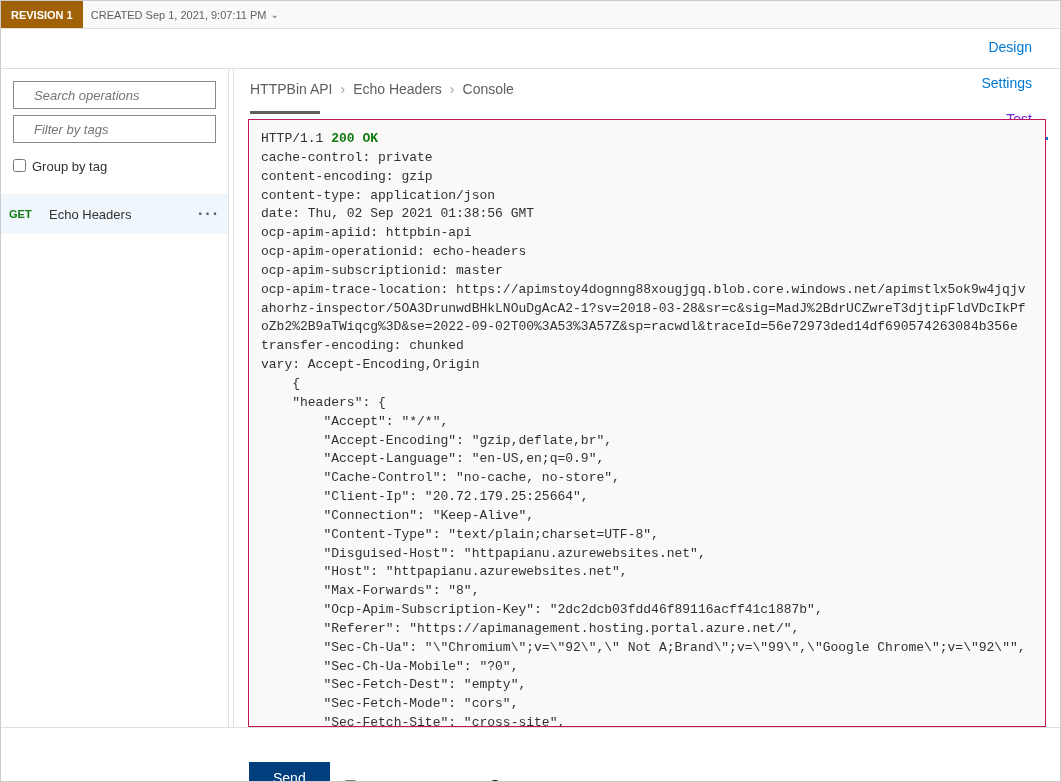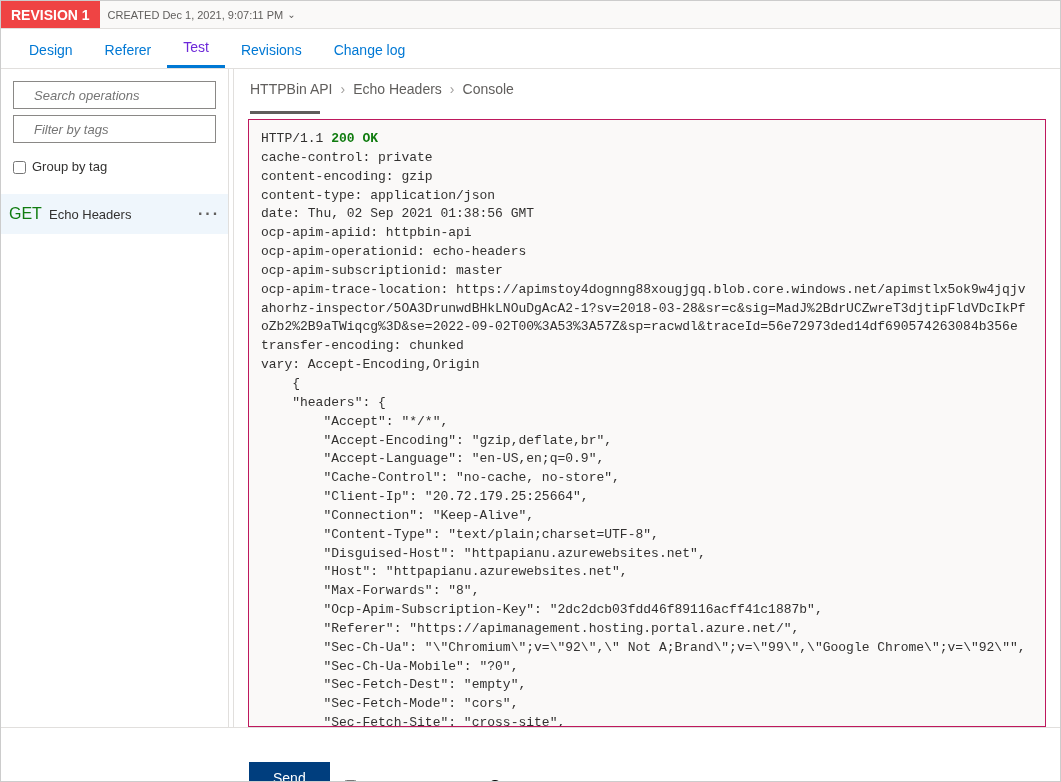--- a/index.html
+++ b/index.html
@@ -14,43 +14,44 @@
     border: 1px solid #ccc;
   }
   .topbar {
     height: 28px;
     display: flex;
     align-items: center;
     border-bottom: 1px solid #e1dfdd;
     background: #faf9f8;
   }
   .revision-badge {
-    background: #ef4444;
+    background: #a16207;
     color: #fff;
     font-weight: 600;
-    font-size: 14px;
+    font-size: 11px;
     padding: 0 10px;
     height: 100%;
     display: flex;
     align-items: center;
   }
   .created-text {
     font-size: 11px;
     color: #605e5c;
     padding-left: 8px;
     display: flex;
     align-items: center;
     gap: 4px;
   }
   .tabs {
     display: flex;
     border-bottom: 1px solid #e1dfdd;
     padding: 0 12px;
     height: 40px;
     align-items: flex-end;
+    flex-direction: column;
   }
   .tab {
     padding: 10px 16px;
     color: #0078d4;
     cursor: pointer;
     font-size: 14px;
   }
   .tab.active {
     color: #6d28d9;
     border-bottom: 3px solid #0078d4;
@@ -80,40 +81,40 @@
     border: none;
     outline: none;
     flex: 1;
     font-style: italic;
     color: #605e5c;
     font-size: 13px;
     background: transparent;
   }
   .group-row {
     display: flex;
-    align-items: flex-end;
+    align-items: flex-start;
     gap: 6px;
     margin-top: 16px;
     font-size: 13px;
   }
   .op-item {
     margin-top: 20px;
     background: #eff6fc;
     height: 40px;
     display: flex;
     align-items: center;
     padding: 0 8px;
     gap: 12px;
     margin-left: -12px;
     margin-right: -12px;
   }
   .method-get {
     color: #107c10;
-    font-weight: 400;
-    font-size: 16px;
+    font-weight: 700;
+    font-size: 11px;
     width: 28px;
   }
   .op-label { flex: 1; }
   .op-more {
     color: #605e5c;
     font-size: 16px;
     letter-spacing: 2px;
     cursor: pointer;
     font-weight: 600;
   }
@@ -201,28 +202,28 @@
   .response::-webkit-scrollbar { width: 16px; }
   .response::-webkit-scrollbar-thumb { background: #c8c6c4; }
   .response::-webkit-scrollbar-track { background: #f3f2f1; }
 </style>
 </head>
 <body>
 
 <div class="topbar">
   <div class="revision-badge">REVISION 1</div>
   <div class="created-text">
-    <span>CREATED Dec 1, 2021, 9:07:11 PM</span>
+    <span>CREATED Sep 1, 2021, 9:07:11 PM</span>
     <span class="chev">⌄</span>
   </div>
 </div>
 
 <div class="tabs">
   <div class="tab">Design</div>
-  <div class="tab">Referer</div>
+  <div class="tab">Settings</div>
   <div class="tab active">Test</div>
   <div class="tab">Revisions</div>
   <div class="tab">Change log</div>
 </div>
 
 <div class="main">
 
   <div class="sidebar">
     <div class="search-box">
       <svg class="ic" viewBox="0 0 16 16">

